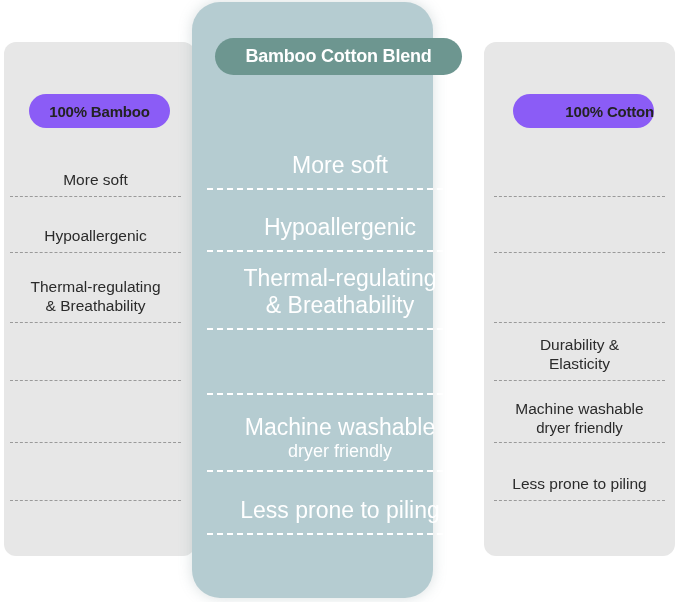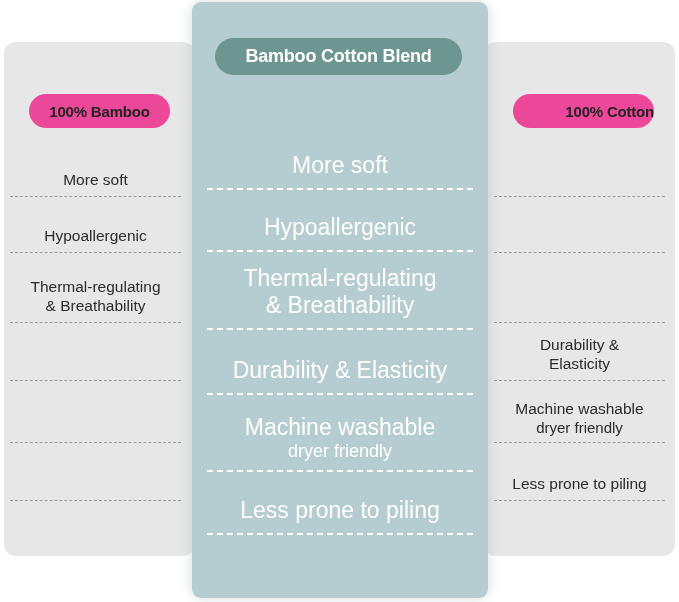--- a/index.html
+++ b/index.html
@@ -31,42 +31,42 @@
     height: 514px;
     background: #e7e7e7;
     border-radius: 12px;
   }
   #card-left  { left: 4px; }
   #card-right { left: 484px; }
 
   #card-center {
     left: 192px;
     top: 2px;
-    width: 296px;
+    width: 241px;
     height: 596px;
     background: #b5ccd1;
-    border-radius: 9px;
+    border-radius: 28px;
     z-index: 5;
     box-shadow: 0 0 14px rgba(120,140,145,0.28);
   }
 
   
   .badge {
     position: absolute;
     display: flex;
     align-items: center;
     justify-content: center;
     border-radius: 999px;
     box-sizing: border-box;
     white-space: nowrap;
   }
   .badge-side {
     top: 94px;
     height: 34px;
-    background: #ec4899;
+    background: #8b5cf6;
     color: #232323;
     font-size: 15px;
     font-weight: bold;
     letter-spacing: -0.2px;
   }
   #badge-left  { left: 29px;  width: 141px; }
   #badge-right { left: 513px; width: 141px; justify-content: flex-end; }
 
   #badge-center {
     left: 215px;
@@ -243,21 +243,20 @@
       <div class="row row-2">
         <span class="row-text">Hypoallergenic</span>
         <div class="row-line"></div>
       </div>
       <div class="row row-3">
         <span class="row-text">Thermal-regulating</span>
         <span class="row-text">&amp; Breathability</span>
         <div class="row-line"></div>
       </div>
       <div class="row row-4">
-        <span class="row-text">Durability &amp; Elasticity</span>
         <div class="row-line"></div>
       </div>
       <div class="row row-5">
         <span class="row-text">Machine washable</span>
         <span class="row-text row-sub">dryer friendly</span>
         <div class="row-line"></div>
       </div>
       <div class="row row-6">
         <span class="row-text">Less prone to piling</span>
         <div class="row-line"></div>

